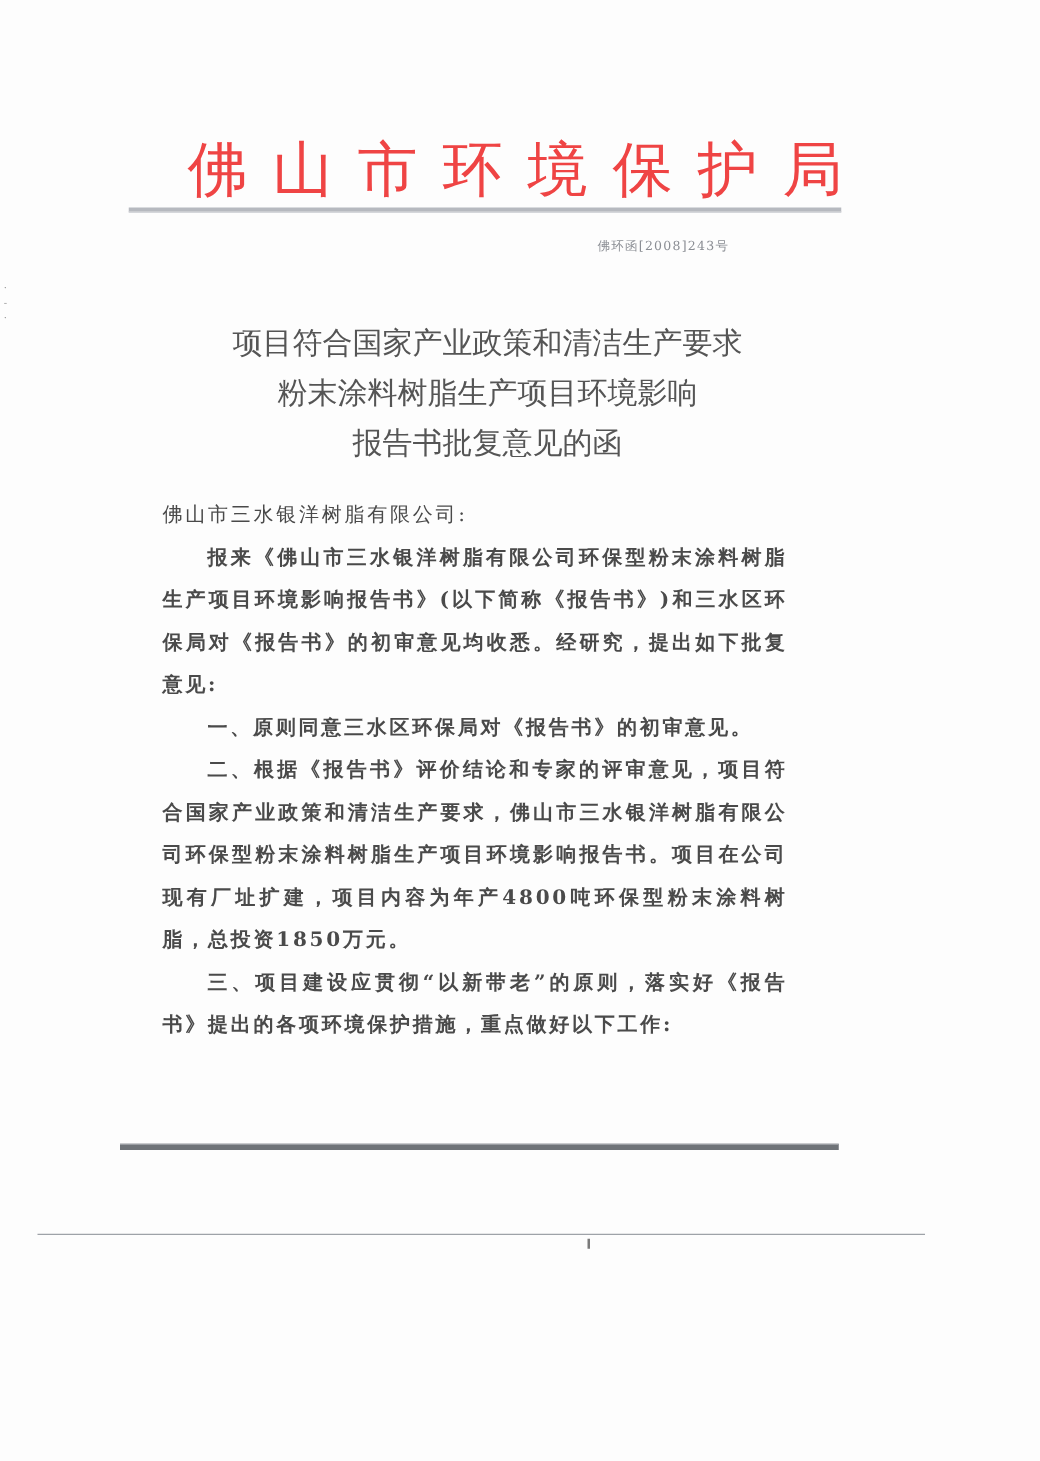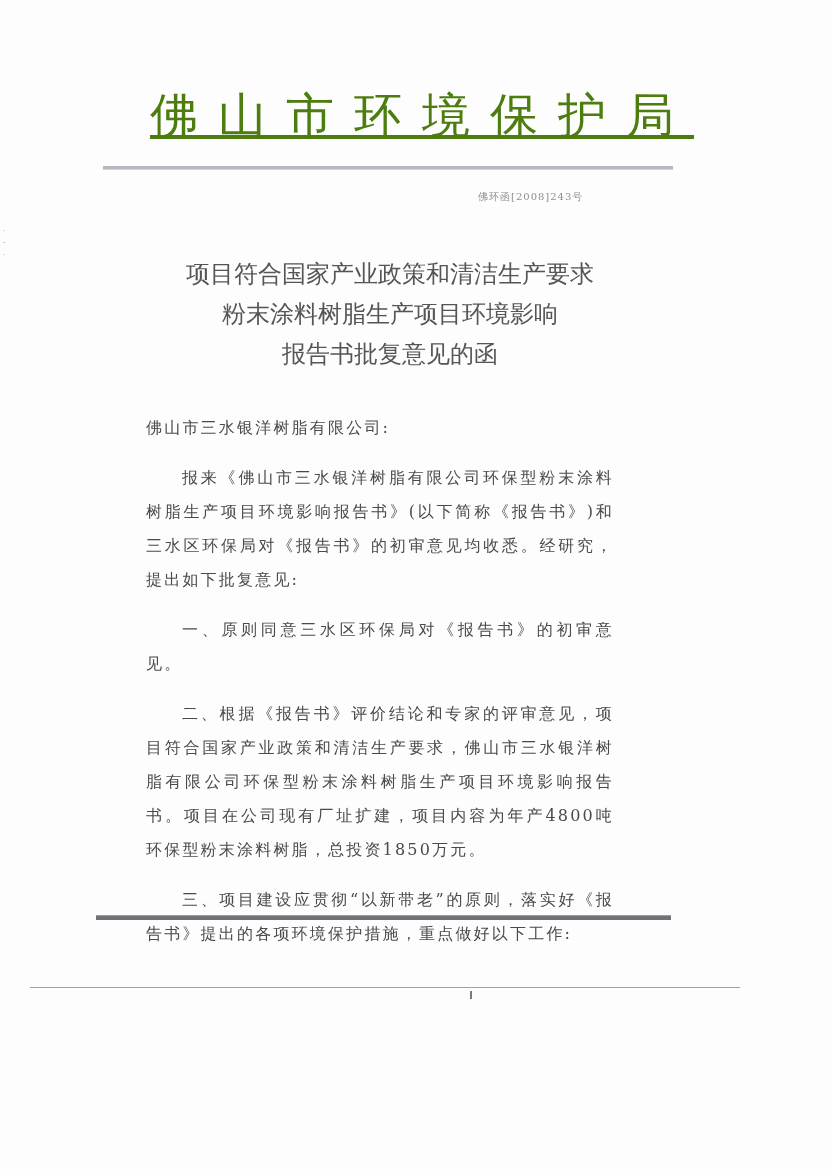--- a/index.html
+++ b/index.html
@@ -8,47 +8,46 @@
     background: #ffffff;
     font-family: "DejaVu Serif", "Liberation Serif", serif;
     color: #3a3a3a;
     position: relative;
   }
   .page {
     position: absolute; left: 0; top: 0; width: 832px; height: 1169px;
     background: #fdfdfd;
   }
   .header-title {
-    position: absolute; left: 150px; top: 84px; width: 500px;
+    position: absolute; left: 150px; top: 104px; width: 500px;
     font-size: 48px; letter-spacing: 20px;
-    color: #4d7c0f; white-space: nowrap;
+    color: #ef4444; white-space: nowrap;
     font-family: "DejaVu Serif", serif;
-    text-decoration: underline;
   }
   .rule-top {
     position: absolute; left: 103px; top: 166px; width: 570px; height: 3px;
     background: #b6b9bf;
     border-bottom: 1px solid #d2d4d8;
   }
   .doc-number {
     position: absolute; left: 478px; top: 190px;
     font-size: 10px; color: #8a8d93; letter-spacing: 1px; white-space: nowrap;
   }
   .doc-title {
     position: absolute; left: 120px; top: 254px; width: 540px;
     text-align: center; font-size: 24px; line-height: 40px; color: #555;
     font-family: "DejaVu Sans", sans-serif;
   }
   .body-text {
     position: absolute; left: 130px; top: 395px; width: 500px;
     font-size: 16px; line-height: 34px; color: #4a4a4a;
     letter-spacing: 2.2px;
   }
-  .body-text p { margin: 16px; text-align: justify; }
-  .indent { text-indent: 36px; }
+  .body-text p { margin: 0; text-align: justify; }
+  .indent { text-indent: 36px; font-weight: bold; }
   .rule-bottom {
     position: absolute; left: 96px; top: 915px; width: 575px; height: 4px;
     background: #6f7378;
     border-top: 1px solid #9a9da2;
   }
   .rule-footer {
     position: absolute; left: 30px; top: 987px; width: 710px; height: 1px;
     background: #9ea2a8;
   }
   .footer-mark {

